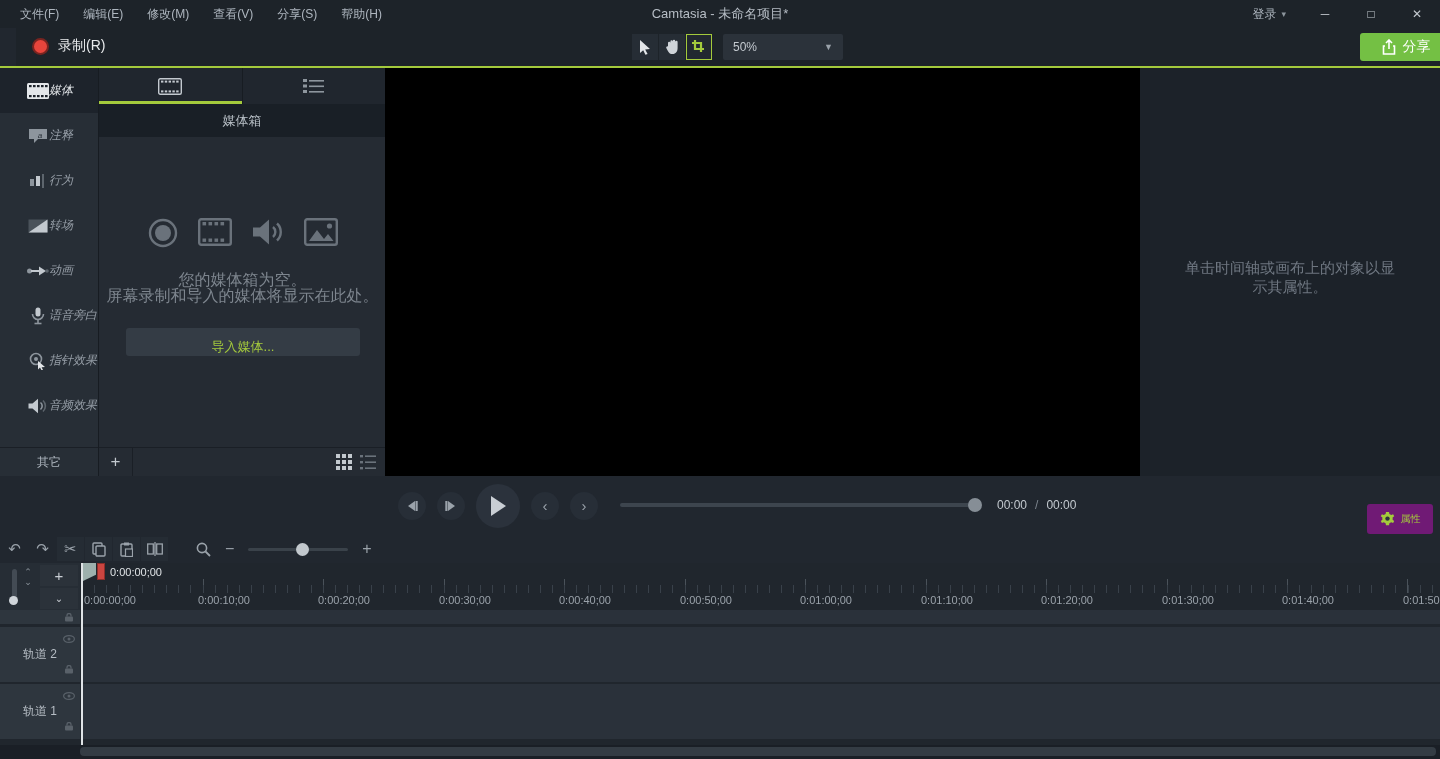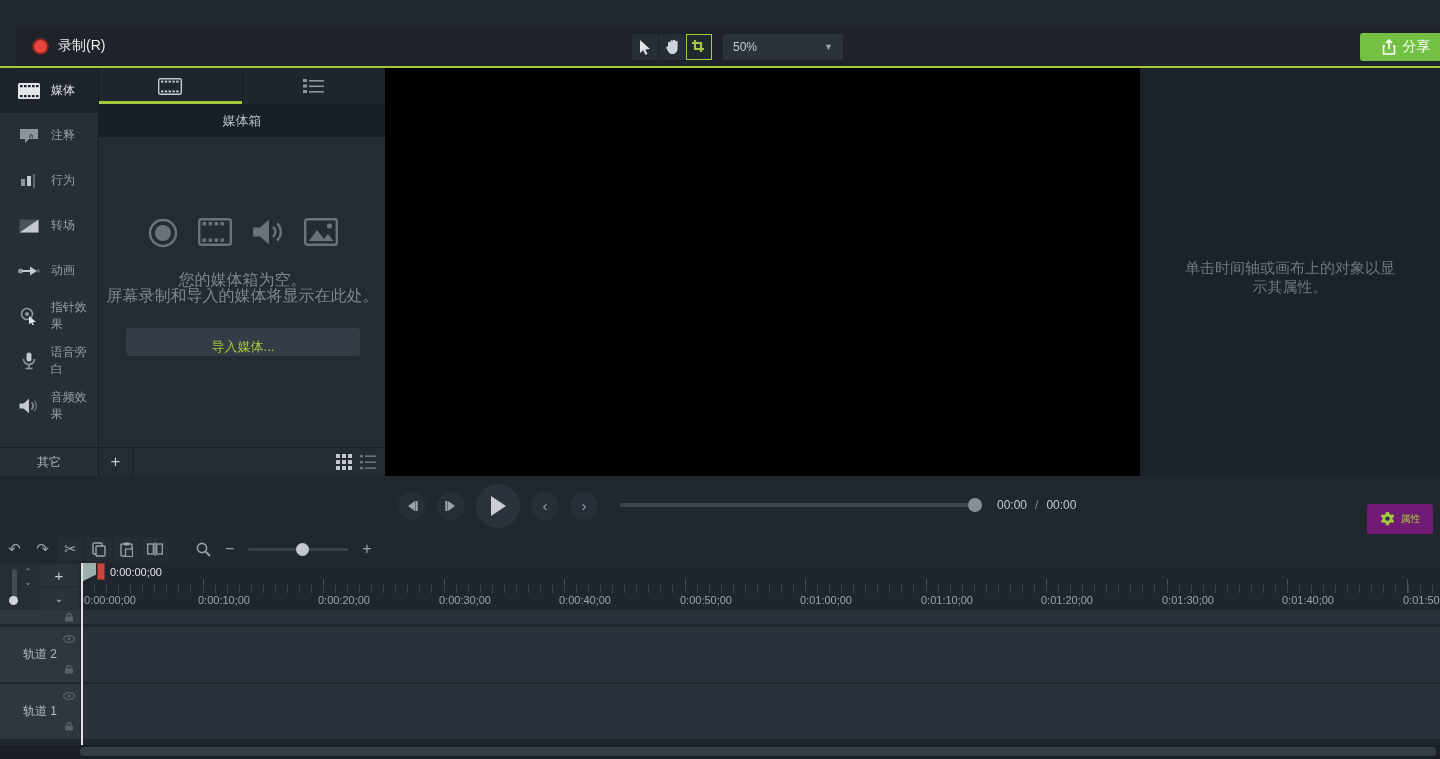--- a/index.html
+++ b/index.html
@@ -24,21 +24,21 @@
   .center-tools { position:absolute; left:616px; top:6px; display:flex; align-items:center; gap:1px; }
   .tool-btn { width:26px; height:26px; display:flex; align-items:center; justify-content:center; background:#262d35; }
   .tool-btn.crop-active { border:1px solid #a4ca3c; background:#222830; }
   .zoom-select { margin-left:10px; width:120px; height:26px; background:#2b323a; border-radius:2px; display:flex; align-items:center; color:#c3c9cf; padding:0 10px; }
   .zoom-select .chev { margin-left:auto; font-size:9px; color:#9aa2aa; }
   .share-btn { position:absolute; right:4px; top:5px; width:92px; height:28px; background:#74c044; border-radius:3px; display:flex; align-items:center; justify-content:center; gap:7px; color:#fff; font-size:14px; }
   .accent-line { position:absolute; left:0; top:66px; width:1440px; height:2px; background:#a4ca3c; }
 
   
   .sidebar { position:absolute; left:0; top:68px; width:98px; height:408px; background:#272e36; }
-  .side-item { height:45px; display:flex; align-items:center; gap:11px; padding-left:18px; color:#969ea7; font-size:12px; }
+  .side-item { height:45px; display:flex; align-items:center; padding-left:27px; color:#969ea7; font-size:12px;font-style:italic; }
   .side-item.selected { background:#1d232b; color:#e3e6e9; }
   .side-item .ic { width:22px; display:flex; justify-content:center; }
   .side-more { position:absolute; left:0; bottom:0; width:98px; height:29px; border-top:1px solid #1a1f26; display:flex; align-items:center; justify-content:center; color:#aeb6bf; background:#272e36; }
 
   .media-panel { position:absolute; left:98px; top:68px; width:287px; height:408px; background:#252b33; border-left:1px solid #171c22; }
   .mp-tabs { display:flex; height:36px; background:#20262e; }
   .mp-tab { flex:1; display:flex; align-items:center; justify-content:center; position:relative; }
   .mp-tab + .mp-tab { border-left:1px solid #171c22; }
   .mp-tab.active::after { content:""; position:absolute; left:0; right:0; bottom:0; height:3px; background:#a4ca3c; }
   .mp-header { height:33px; background:#191f26; display:flex; align-items:center; justify-content:center; color:#b9c0c7; font-size:13px; }
@@ -110,20 +110,40 @@
   .hscroll { position:absolute; left:0; top:745px; width:1440px; height:14px; background:#1a1f26; }
   .hscroll-thumb { position:absolute; left:80px; top:2px; width:1356px; height:9px; background:#343c44; border-radius:4px; }
 
   svg { display:block; }
 </style>
 </head>
 <body>
 
 <div id="app">
 
+  <div class="titlebar">
+    <div class="menus">
+      <div class="menu-item">文件(F)</div>
+      <div class="menu-item">编辑(E)</div>
+      <div class="menu-item">修改(M)</div>
+      <div class="menu-item">查看(V)</div>
+      <div class="menu-item">分享(S)</div>
+      <div class="menu-item">帮助(H)</div>
+    </div>
+    <div class="win-title">Camtasia - 未命名项目*</div>
+    <div class="tb-right">
+      <div class="login">
+        <span>登录</span>
+        <span class="chev">▾</span>
+      </div>
+      <div class="win-btn">─</div>
+      <div class="win-btn">□</div>
+      <div class="win-btn">✕</div>
+    </div>
+  </div>
 
   <div class="toolbar">
     <div class="record">
       <span class="rec-dot"></span>
       <span>录制(R)</span>
     </div>
     <div class="center-tools">
       <div class="tool-btn">
         <span>
           <svg width="14" height="16" viewBox="0 0 14 16">
@@ -217,38 +237,38 @@
             <circle cx="2.5" cy="6" r="2.5" fill="#8d959d"></circle>
             <line x1="4" y1="6" x2="13" y2="6" stroke="#c3c9cf" stroke-width="2"></line>
             <path d="M12 1.5 L19 6 L12 10.5 Z" fill="#c3c9cf"></path>
             <circle cx="20" cy="6" r="1.8" fill="#5d656d"></circle>
           </svg>
       </span>
       <span>动画</span>
     </div>
     <div class="side-item">
       <span class="ic">
-        <svg width="18" height="18" viewBox="0 0 18 18">
-            <circle cx="7" cy="7" r="5.5" stroke="#8d959d" stroke-width="1.6" fill="none"></circle>
-            <circle cx="7" cy="7" r="2" fill="#8d959d"></circle>
-            <path d="M9 9 L16 15 L12.6 15.2 L14 18 L12.4 18 L11 15.6 L9 17.4 Z" fill="#e3e6e9"></path>
-          </svg>
-      </span>
-      <span>指针效果</span>
-    </div>
-    <div class="side-item">
-      <span class="ic">
         <svg width="14" height="18" viewBox="0 0 14 18">
             <rect x="4.5" y="0.5" width="5" height="9" rx="2.5" fill="#c3c9cf"></rect>
             <path d="M1.5 7 a5.5 5.5 0 0 0 11 0" stroke="#8d959d" stroke-width="1.6" fill="none"></path>
             <line x1="7" y1="12.5" x2="7" y2="16" stroke="#8d959d" stroke-width="1.6"></line>
             <line x1="3.5" y1="16.5" x2="10.5" y2="16.5" stroke="#8d959d" stroke-width="1.6"></line>
           </svg>
       </span>
       <span>语音旁白</span>
+    </div>
+    <div class="side-item">
+      <span class="ic">
+        <svg width="18" height="18" viewBox="0 0 18 18">
+            <circle cx="7" cy="7" r="5.5" stroke="#8d959d" stroke-width="1.6" fill="none"></circle>
+            <circle cx="7" cy="7" r="2" fill="#8d959d"></circle>
+            <path d="M9 9 L16 15 L12.6 15.2 L14 18 L12.4 18 L11 15.6 L9 17.4 Z" fill="#e3e6e9"></path>
+          </svg>
+      </span>
+      <span>指针效果</span>
     </div>
     <div class="side-item">
       <span class="ic">
         <svg width="20" height="16" viewBox="0 0 20 16">
             <path d="M0.5 5.5 h4 L10 0.8 v14.4 L4.5 10.5 h-4 Z" fill="#c3c9cf"></path>
             <path d="M12.5 4.5 a4.5 4.5 0 0 1 0 7" stroke="#8d959d" stroke-width="1.6" fill="none"></path>
             <path d="M15 2.5 a7.5 7.5 0 0 1 0 11" stroke="#5d656d" stroke-width="1.6" fill="none"></path>
           </svg>
       </span>
       <span>音频效果</span>

